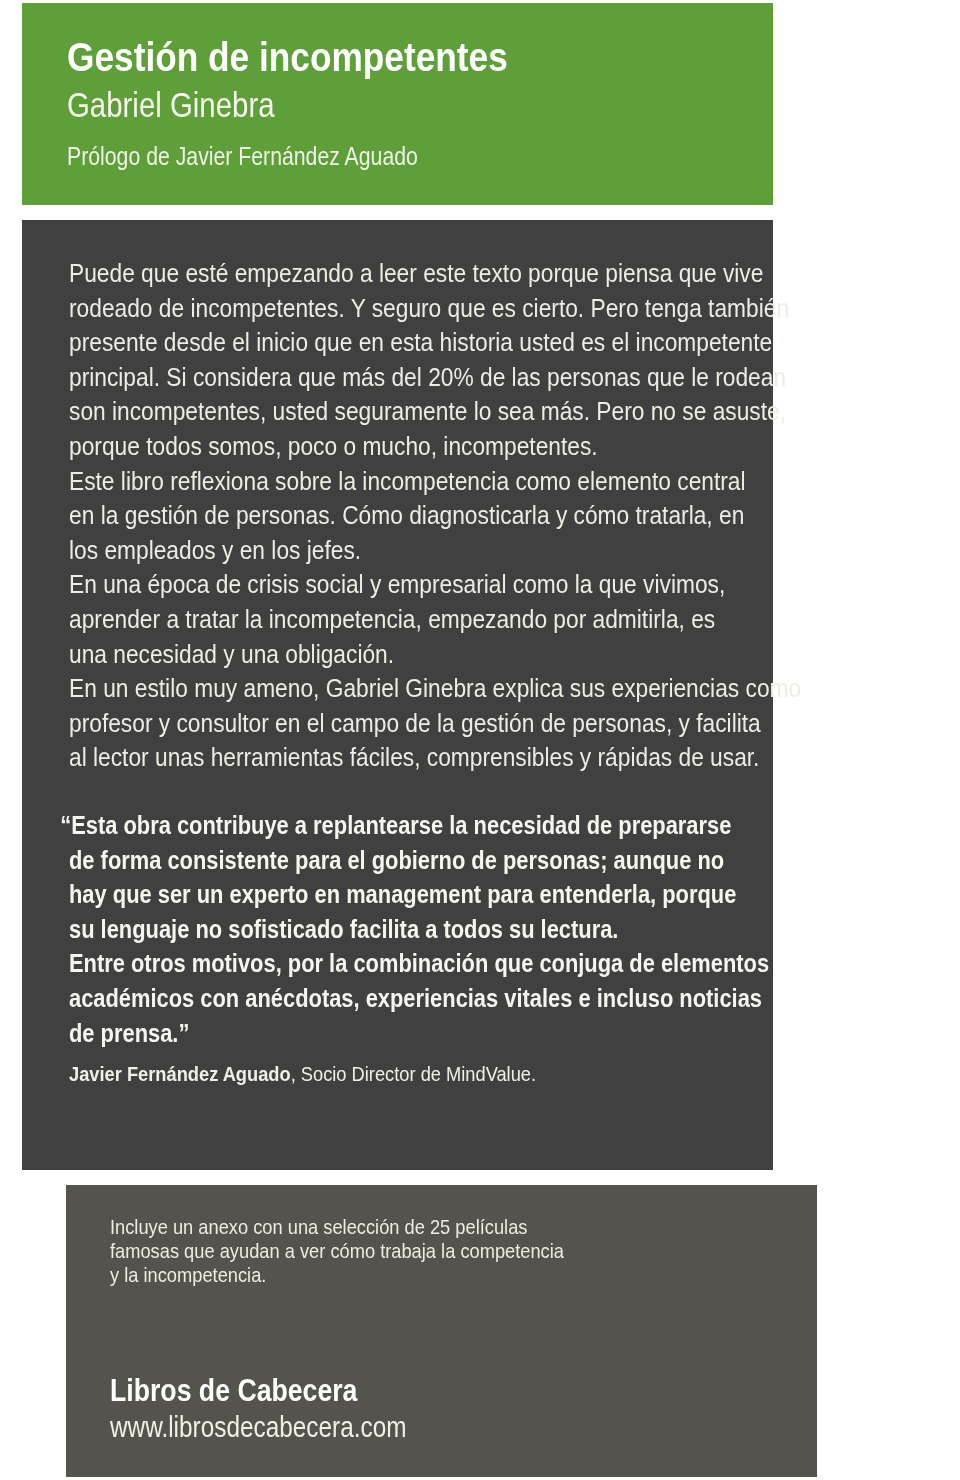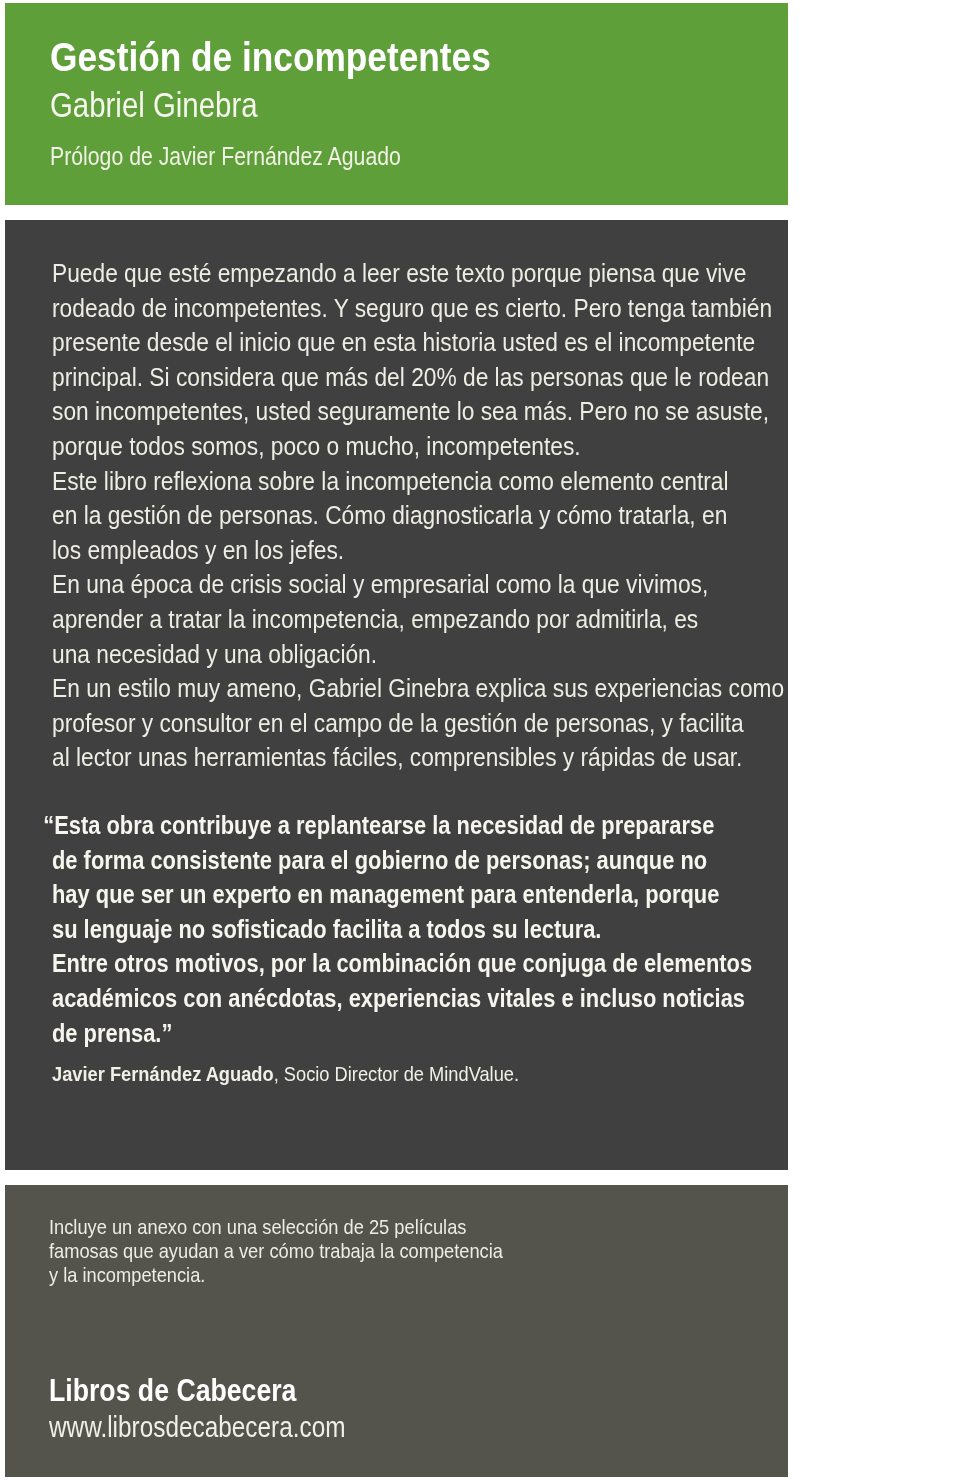--- a/index.html
+++ b/index.html
@@ -1,23 +1,23 @@
 <!DOCTYPE html>
 <html><head>
 <meta charset="utf-8">
 <style>
   html, body { margin:0; padding:0; }
   body {
     width:960px; height:1480px; background:#ffffff; position:relative; overflow:hidden;
     font-family:"Liberation Sans", sans-serif; color:#f4f2ea;
   }
-  .block { position:absolute; left:5px; width:751px;padding-left:32px; }
+  .block { position:absolute; left:22px; width:751px; }
   .green { top:3px; height:202px; background:#5e9f3a; }
   .gray1 { top:220px; height:950px; background:#404040; }
-  .gray2 { top:1185px; height:292px; background:#54544c; }
+  .gray2 { top:1185px; height:292px; background:#54544c;margin-left:44px; }
 
   .cond { position:absolute; left:0; transform-origin:0 0; white-space:nowrap; }
   .line { display:block; white-space:nowrap; }
 
   
   .title { top:30px; left:45px; font-size:41px; font-weight:bold; color:#ffffff; transform:scaleX(0.86); line-height:48px; }
   .author { top:82px; left:45px; font-size:35px; color:#f7f6ee; transform:scaleX(0.84); line-height:40px; }
   .prologue { top:138px; left:45px; font-size:25px; color:#f1f1e6; transform:scaleX(0.85); line-height:30px; }
 
   

